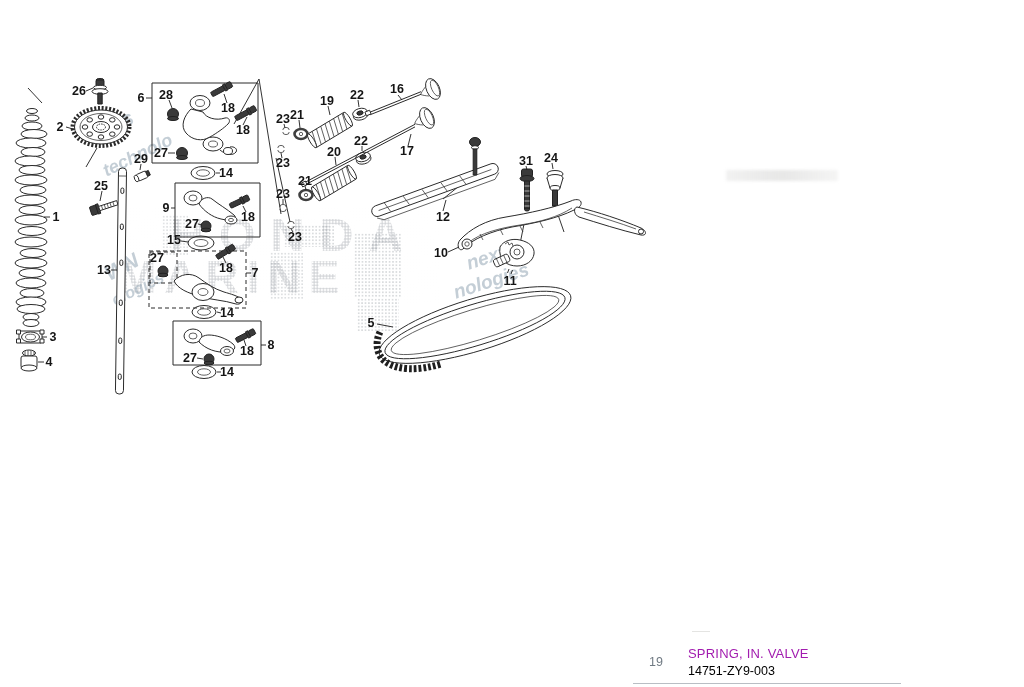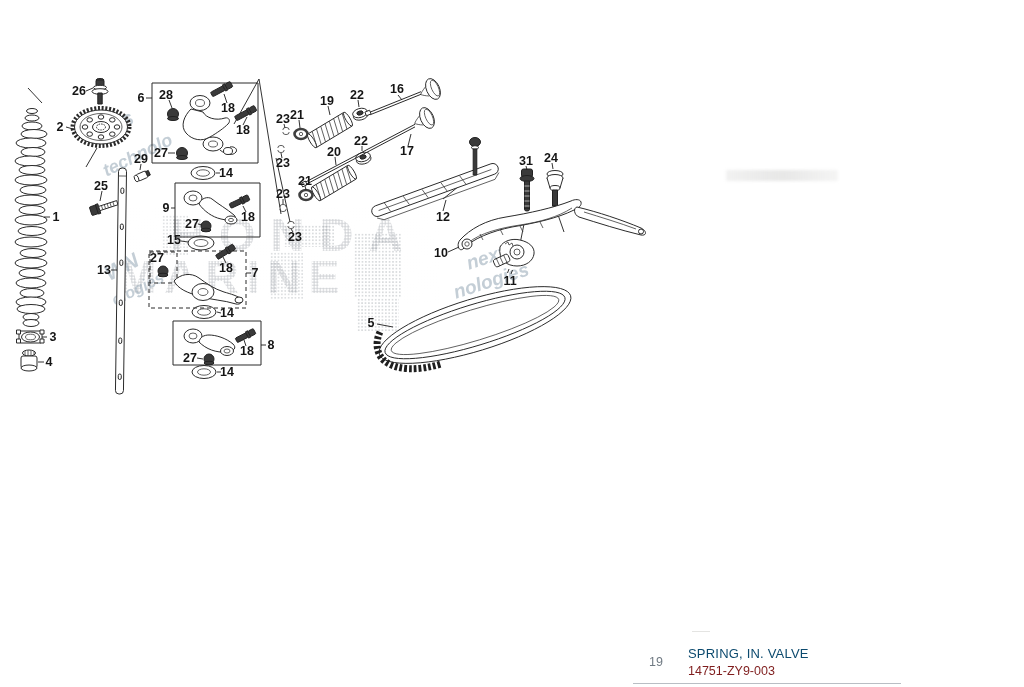--- a/index.html
+++ b/index.html
@@ -28,22 +28,22 @@
   .teeth{stroke:#2b2b2b;stroke-width:5;stroke-dasharray:2,1.7;}
   .ring{stroke:#3f3f3f;stroke-width:2.6;}
   .box{stroke:#2b2b2b;stroke-width:1;fill:none;}
   .dash{stroke-dasharray:4,3;}
   .chainlinks{stroke:#1f1f1f;stroke-width:7;stroke-dasharray:2.8,2;fill:none;}
   #labels text{font:bold 12.5px "Liberation Sans",sans-serif;fill:#151515;text-anchor:middle;stroke:none;}
   
   #catalog{position:absolute;left:630px;top:640px;width:285px;height:47px;cursor:pointer;}
   #catalog .num{position:absolute;left:14px;top:15px;width:24px;text-align:center;
                 font-size:12.5px;color:#707a83;}
-  #catalog .name{position:absolute;left:58px;top:6px;font-size:13px;color:#0c4a6e;letter-spacing:.2px;}
-  #catalog .code{position:absolute;left:58px;top:24px;font-size:12.5px;color:#7f1d1d;}
+  #catalog .name{position:absolute;left:58px;top:6px;font-size:13px;color:#a21caf;letter-spacing:.2px;}
+  #catalog .code{position:absolute;left:58px;top:24px;font-size:12.5px;color:#000000;}
   #catalog .rule{position:absolute;left:3px;top:43px;width:268px;height:0;border-top:1px solid #b9bec4;}
   #catalog .hair{position:absolute;left:62px;top:-9px;width:18px;height:0;border-top:1px solid #e4e4e2;}
 </style>
 </head>
 <body>
 
 <div id="stage">
 
   <div class="wm-big" style="left:170px;top:211px;font-size:47px;letter-spacing:15px;">HONDA</div>
   <div class="wm-big" style="left:118px;top:254px;font-size:46px;letter-spacing:8px;">MARINE</div>

